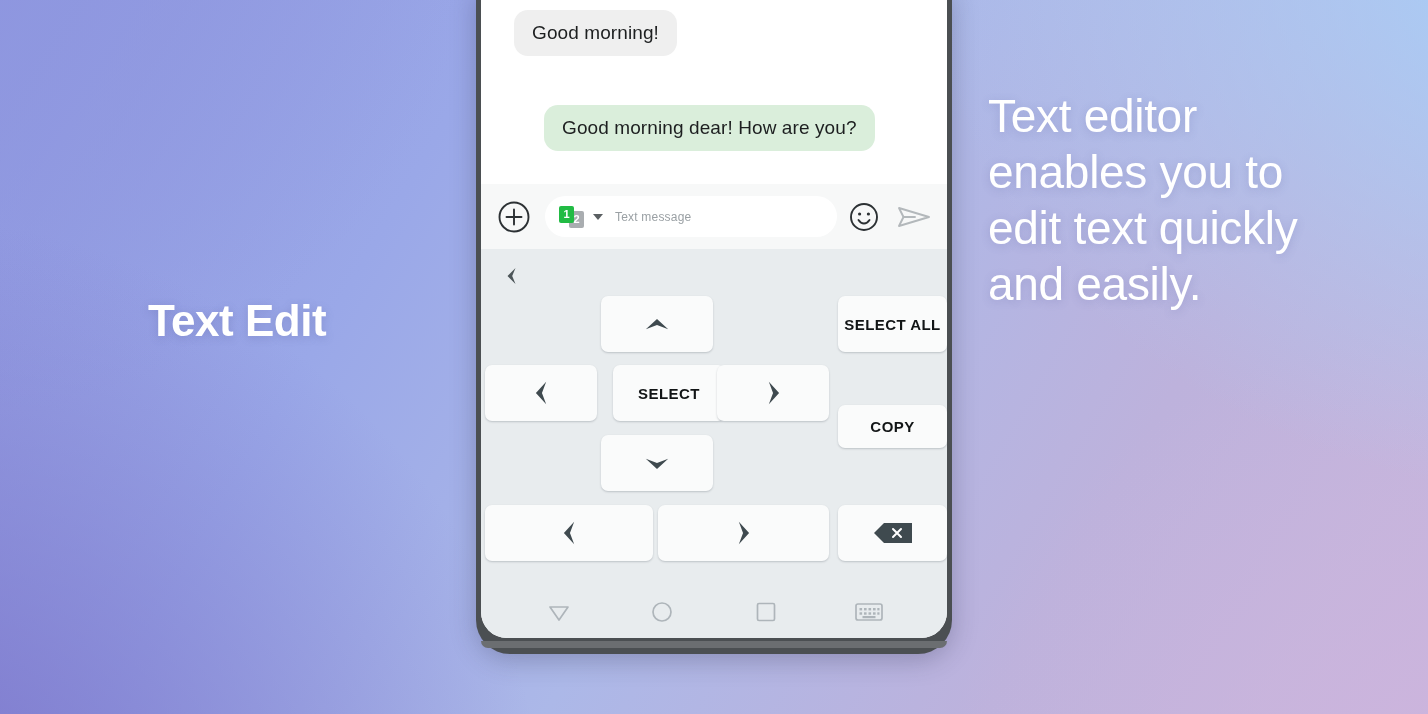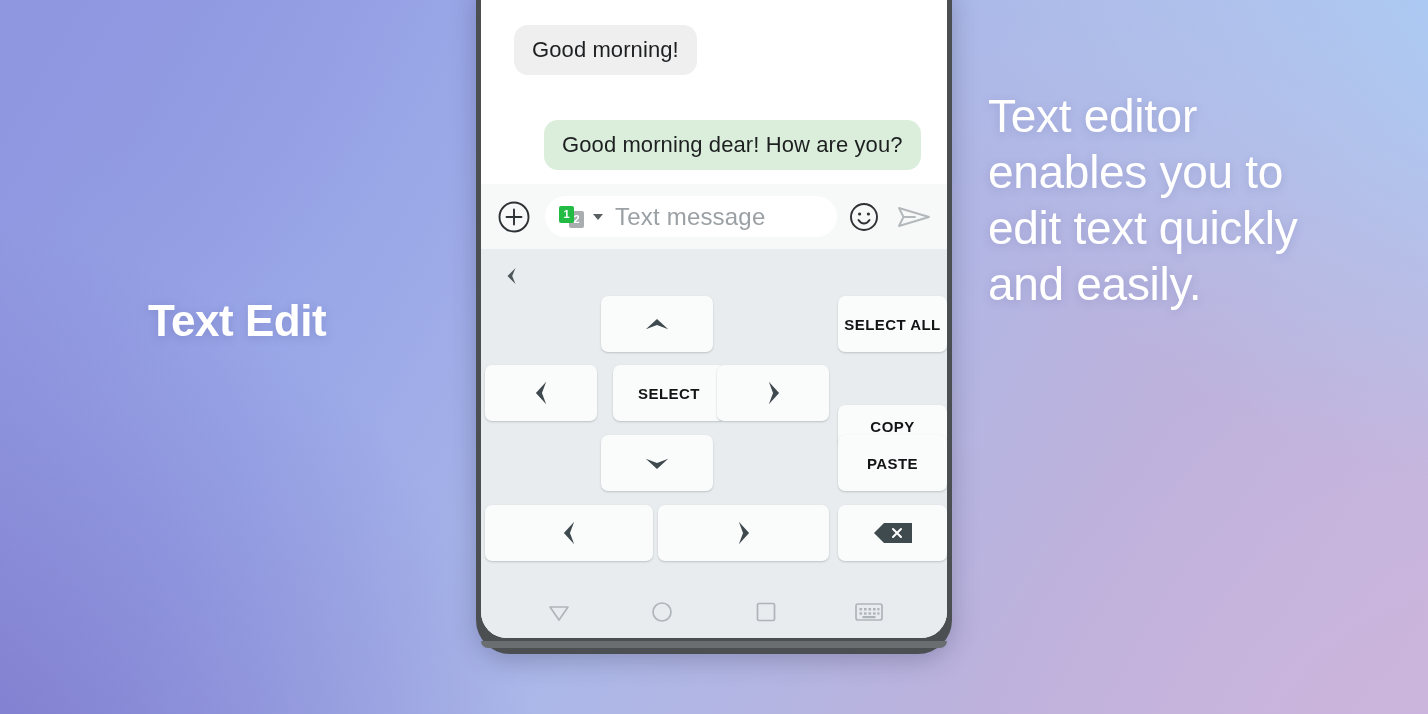--- a/index.html
+++ b/index.html
@@ -42,27 +42,26 @@
   }
 
   
   .convo {
     position: absolute;
     left: 0; right: 0; top: 0; height: 196px;
     background: #fff;
   }
   .bubble {
     position: absolute;
-    font-size: 22px;
+    font-size: 19px;
     color: #1d1f20;
     padding: 12px 18px;
     border-radius: 14px;
     white-space: nowrap;
     letter-spacing: .1px;
-    margin-top: 15px;
   }
   .bubble.incoming { left: 33px; top: 22px; background: #efefef; }
   .bubble.outgoing { left: 63px; top: 117px; background: #daeedb; }
 
   
   .compose {
     position: absolute;
     left: 0; right: 0; top: 196px; height: 65px;
     background: #f7f8f8;
     display: flex; align-items: center;
@@ -97,21 +96,21 @@
   .sim .chip1 { left: 0; top: 0; background: #22bb44; }
   .sim .chip2 { left: 10px; top: 5px; background: #a9adb0; }
   .sim-caret {
     width: 0; height: 0; flex: 0 0 auto;
     border-left: 5px solid transparent;
     border-right: 5px solid transparent;
     border-top: 6px solid #5a5f62;
     margin-right: 12px;
   }
   .compose-placeholder {
-    font-size: 24px; color: #9aa0a4;
+    font-size: 12px; color: #9aa0a4;
     letter-spacing: .2px;
   }
   .emoji-btn { width: 30px; height: 30px; flex: 0 0 auto; margin-right: 18px; }
   .send-btn { width: 34px; height: 30px; flex: 0 0 auto; }
 
   
   .keyboard {
     position: absolute;
     left: 0; right: 0; top: 261px; bottom: 0;
     background: #e8ecee;
@@ -236,21 +235,20 @@
           <path d="M5 3 L16 15 L5 27 L9.5 15 Z" fill="#3f4a4f"></path>
         </svg>
       </div>
       <div class="key" style="left:357px; top:116px; width:109px; height:43px;margin-top:40px;">COPY</div>
 
       <div class="key" style="left:120px; top:186px; width:112px; height:56px;">
         <svg viewBox="0 0 30 20" width="28" height="19">
           <path d="M3 5 L15 16 L27 5 L15 9.5 Z" fill="#3f4a4f"></path>
         </svg>
       </div>
-      <div class="key" style="left:357px; top:186px; width:109px; height:56px;">PASTE</div>
 
       <div class="key" style="left:4px; top:256px; width:168px; height:56px;">
         <svg viewBox="0 0 20 30" width="19" height="28">
           <path d="M15 3 L4 15 L15 27 L10.5 15 Z" fill="#3f4a4f"></path>
         </svg>
       </div>
       <div class="key" style="left:177px; top:256px; width:171px; height:56px;">
         <svg viewBox="0 0 20 30" width="19" height="28">
           <path d="M5 3 L16 15 L5 27 L9.5 15 Z" fill="#3f4a4f"></path>
         </svg>

